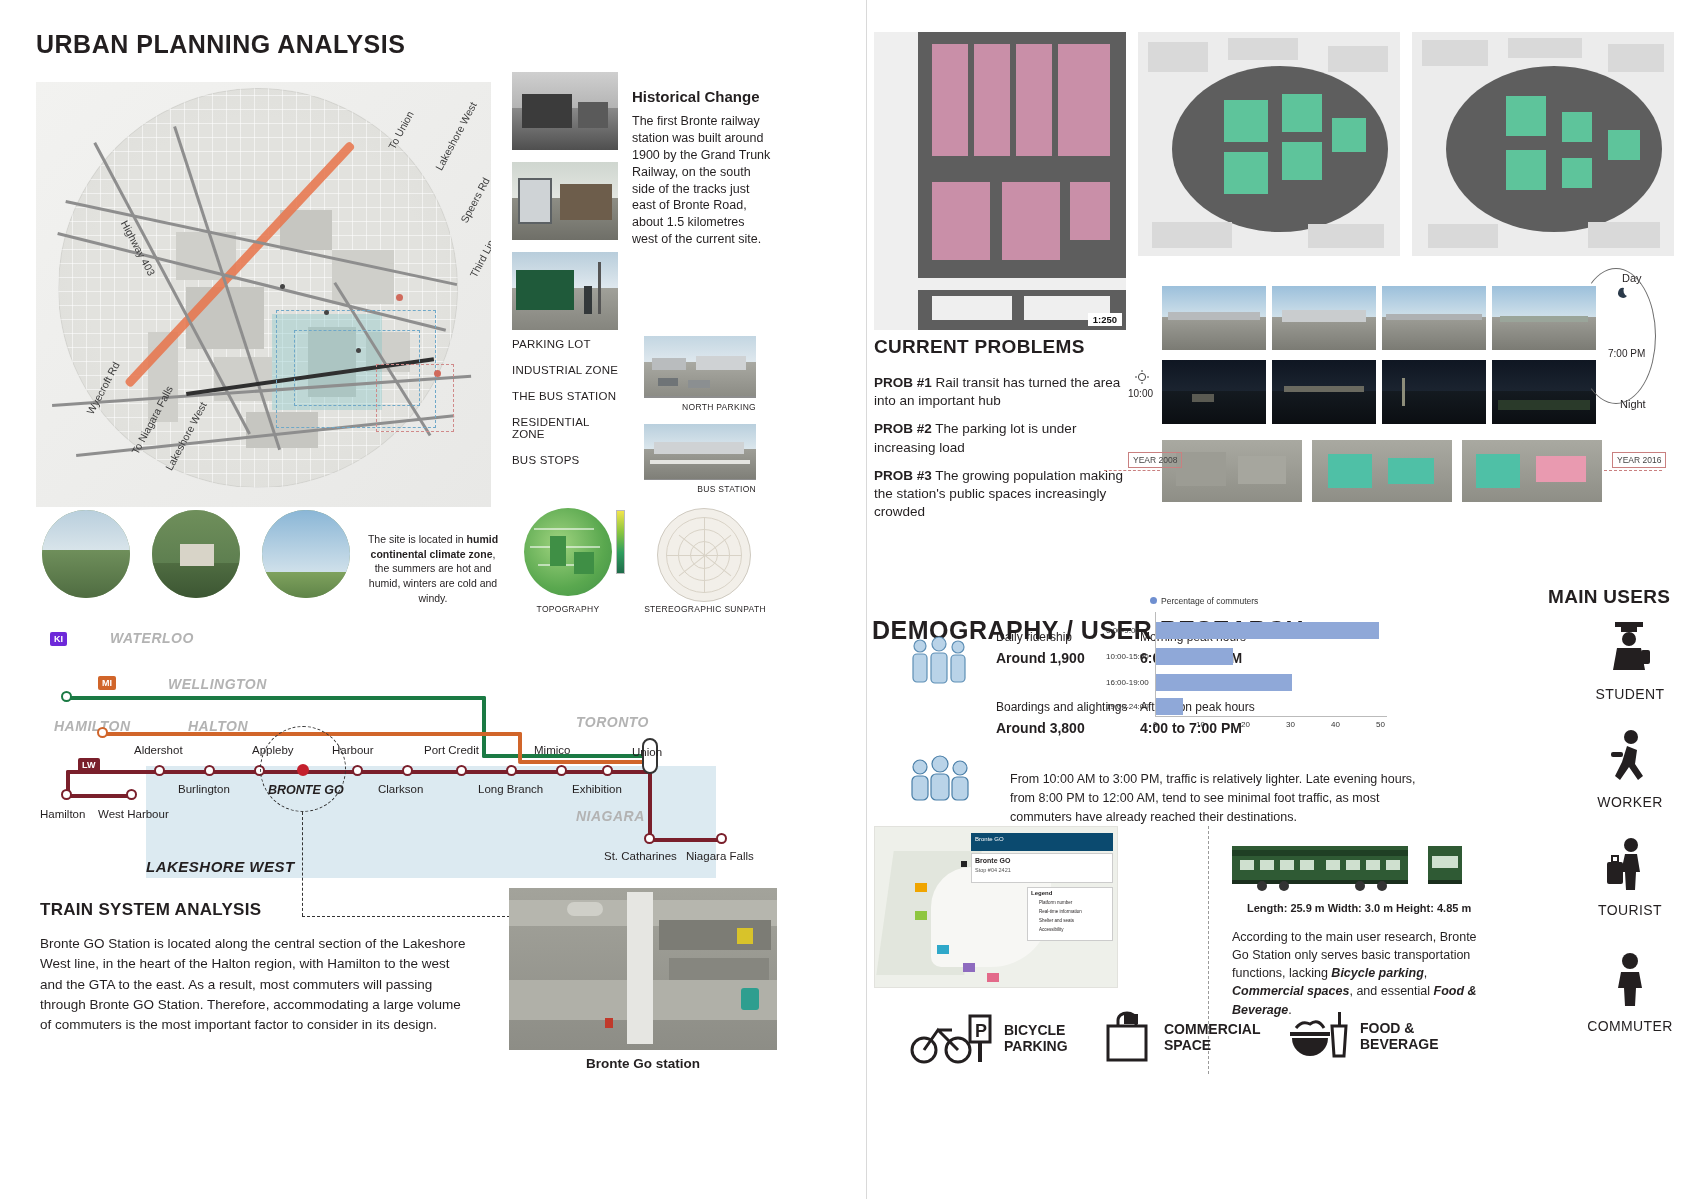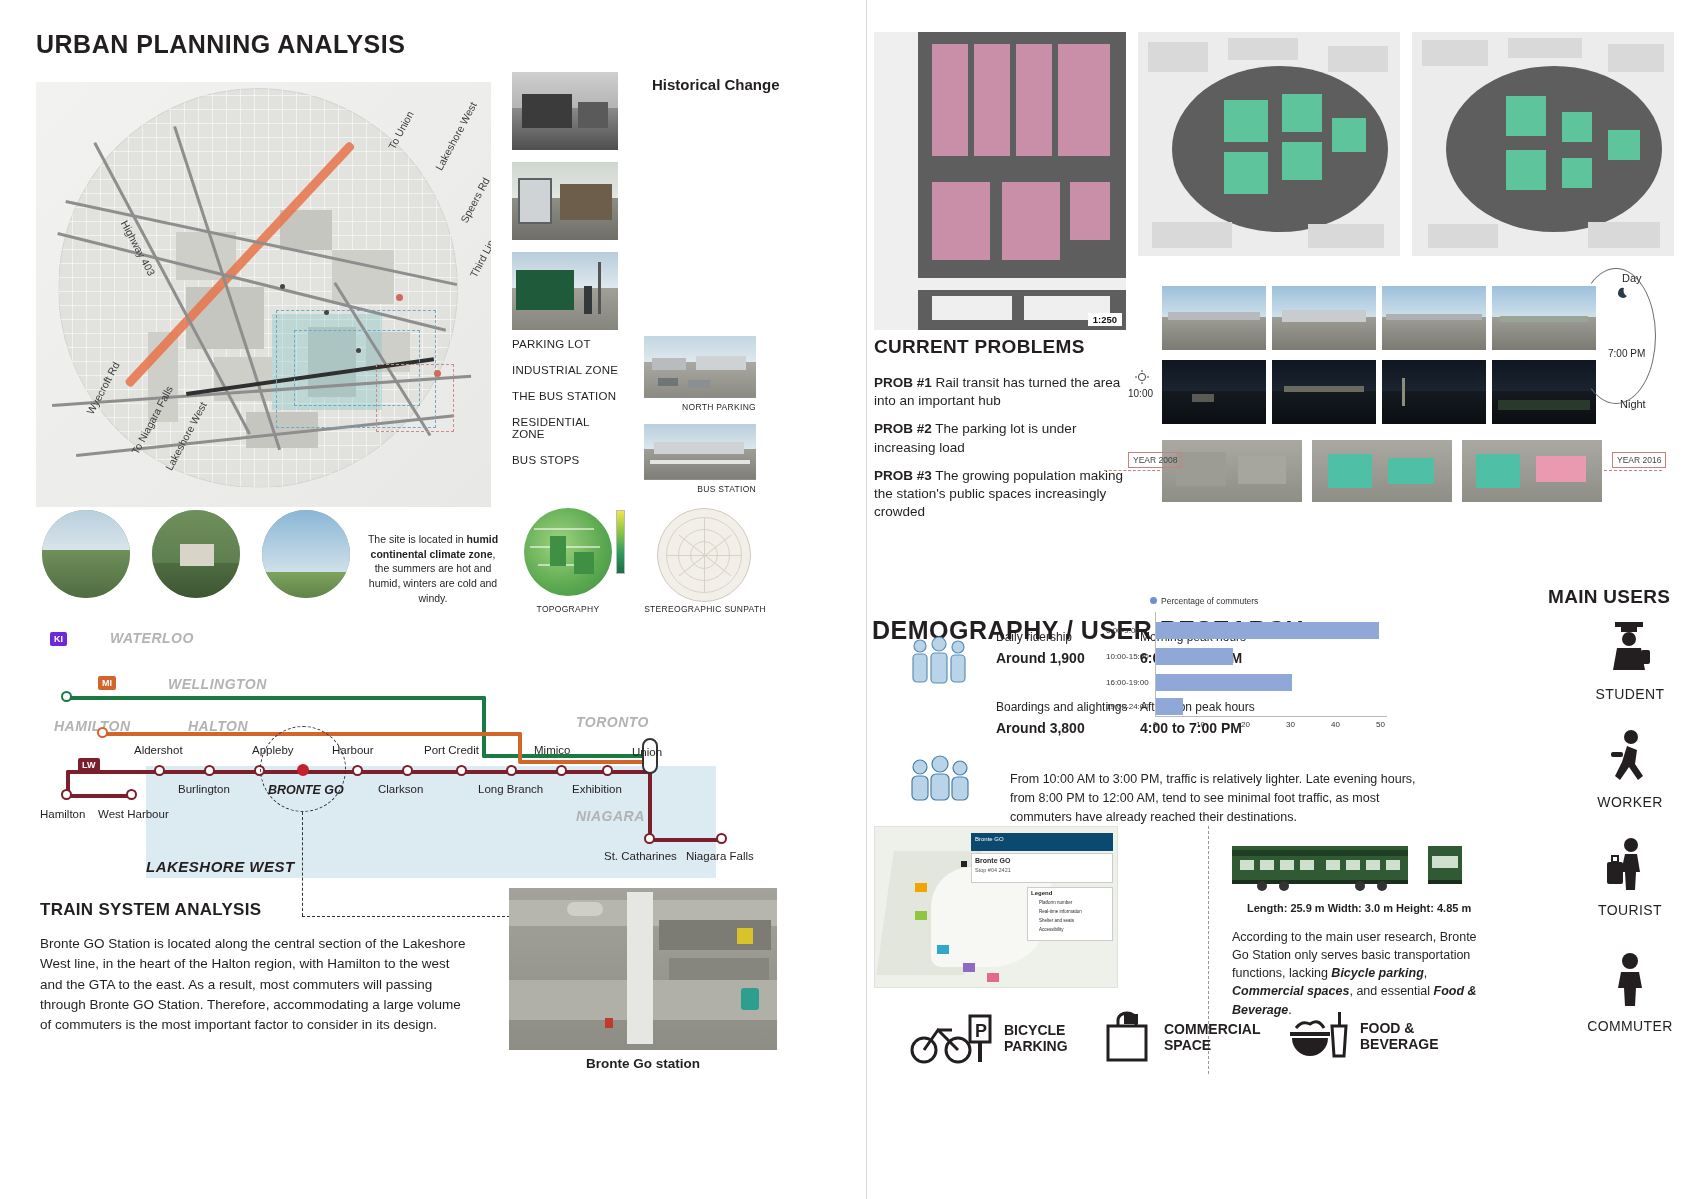--- a/index.html
+++ b/index.html
@@ -53,21 +53,21 @@
     position:absolute; font-size:10.5px; color:#3a3a3a; white-space:nowrap;
   }
   .map-dot { position:absolute; width:5px; height:5px; border-radius:50%; background:#444; }
   .map-dot.red { background:#d06a5c; }
 
   
   #legend-list { position:absolute; left:512px; top:338px; width:110px; }
   #legend-list div { font-size:11.5px; letter-spacing:.2px; margin-bottom:14px; color:#231f20; }
 
   
-  #hist { position:absolute; left:632px; top:76px; width:140px;margin-left:20px; }
+  #hist { position:absolute; left:632px; top:88px; width:140px; }
   #hist h3 { margin:0 0 8px 0; font-size:15px; font-weight:bold; }
   #hist p { margin:0; font-size:12.5px; line-height:1.35; }
 
   .photo {
     position:absolute; background:#8d8d8d; overflow:hidden;
   }
   .photo .ph-sky { position:absolute; left:0; top:0; right:0; height:46%; background:linear-gradient(#bfd4e2,#dfe8ee); }
   .photo .ph-ground { position:absolute; left:0; bottom:0; right:0; height:54%; background:linear-gradient(#9a9a93,#7d7d76); }
   .photo.bw .ph-sky { background:linear-gradient(#cfcfcf,#b4b4b4); }
   .photo.bw .ph-ground { background:linear-gradient(#8a8a8a,#4f4f4f); }
@@ -279,20 +279,21 @@
 <div class="photo" style="left:512px; top:252px; width:106px; height:78px;">
   <div class="ph-sky" style="background:linear-gradient(#b8cddb,#dfe8ee)"></div>
     <div class="ph-ground" style="background:linear-gradient(#a0a099,#85857e)"></div>
   <div class="ph-obj" style="left:4px; top:18px; width:58px; height:40px; background:#1f5a3a;"></div>
   <div class="ph-obj" style="left:72px; top:34px; width:8px; height:28px; background:#33383a;"></div>
   <div class="ph-obj" style="left:86px; top:10px; width:3px; height:52px; background:#555;"></div>
 </div>
 
 <div id="hist">
   <h3>Historical Change</h3>
+  <p>The first Bronte railway station was built around 1900 by the Grand Trunk Railway, on the south side of the tracks just east of Bronte Road, about 1.5 kilometres west of the current site.</p>
 </div>
 
 <div class="photo" style="left:644px; top:336px; width:112px; height:62px;">
   <div class="ph-sky" style="inset:0 0 58% 0; background:linear-gradient(#c3d6e2,#e2eaef)"></div>
   <div class="ph-ground" style="inset:42% 0 0 0; background:linear-gradient(#a9a9a2,#8c8c85)"></div>
   <div class="ph-obj" style="left:8px; top:22px; width:34px; height:12px; background:#b9bcbe;"></div>
   <div class="ph-obj" style="left:52px; top:20px; width:50px; height:14px; background:#cfd2d4;"></div>
   <div class="ph-obj" style="left:14px; top:42px; width:20px; height:8px; background:#6f7477;"></div>
   <div class="ph-obj" style="left:44px; top:44px; width:22px; height:8px; background:#8b8f91;"></div>
 </div>

